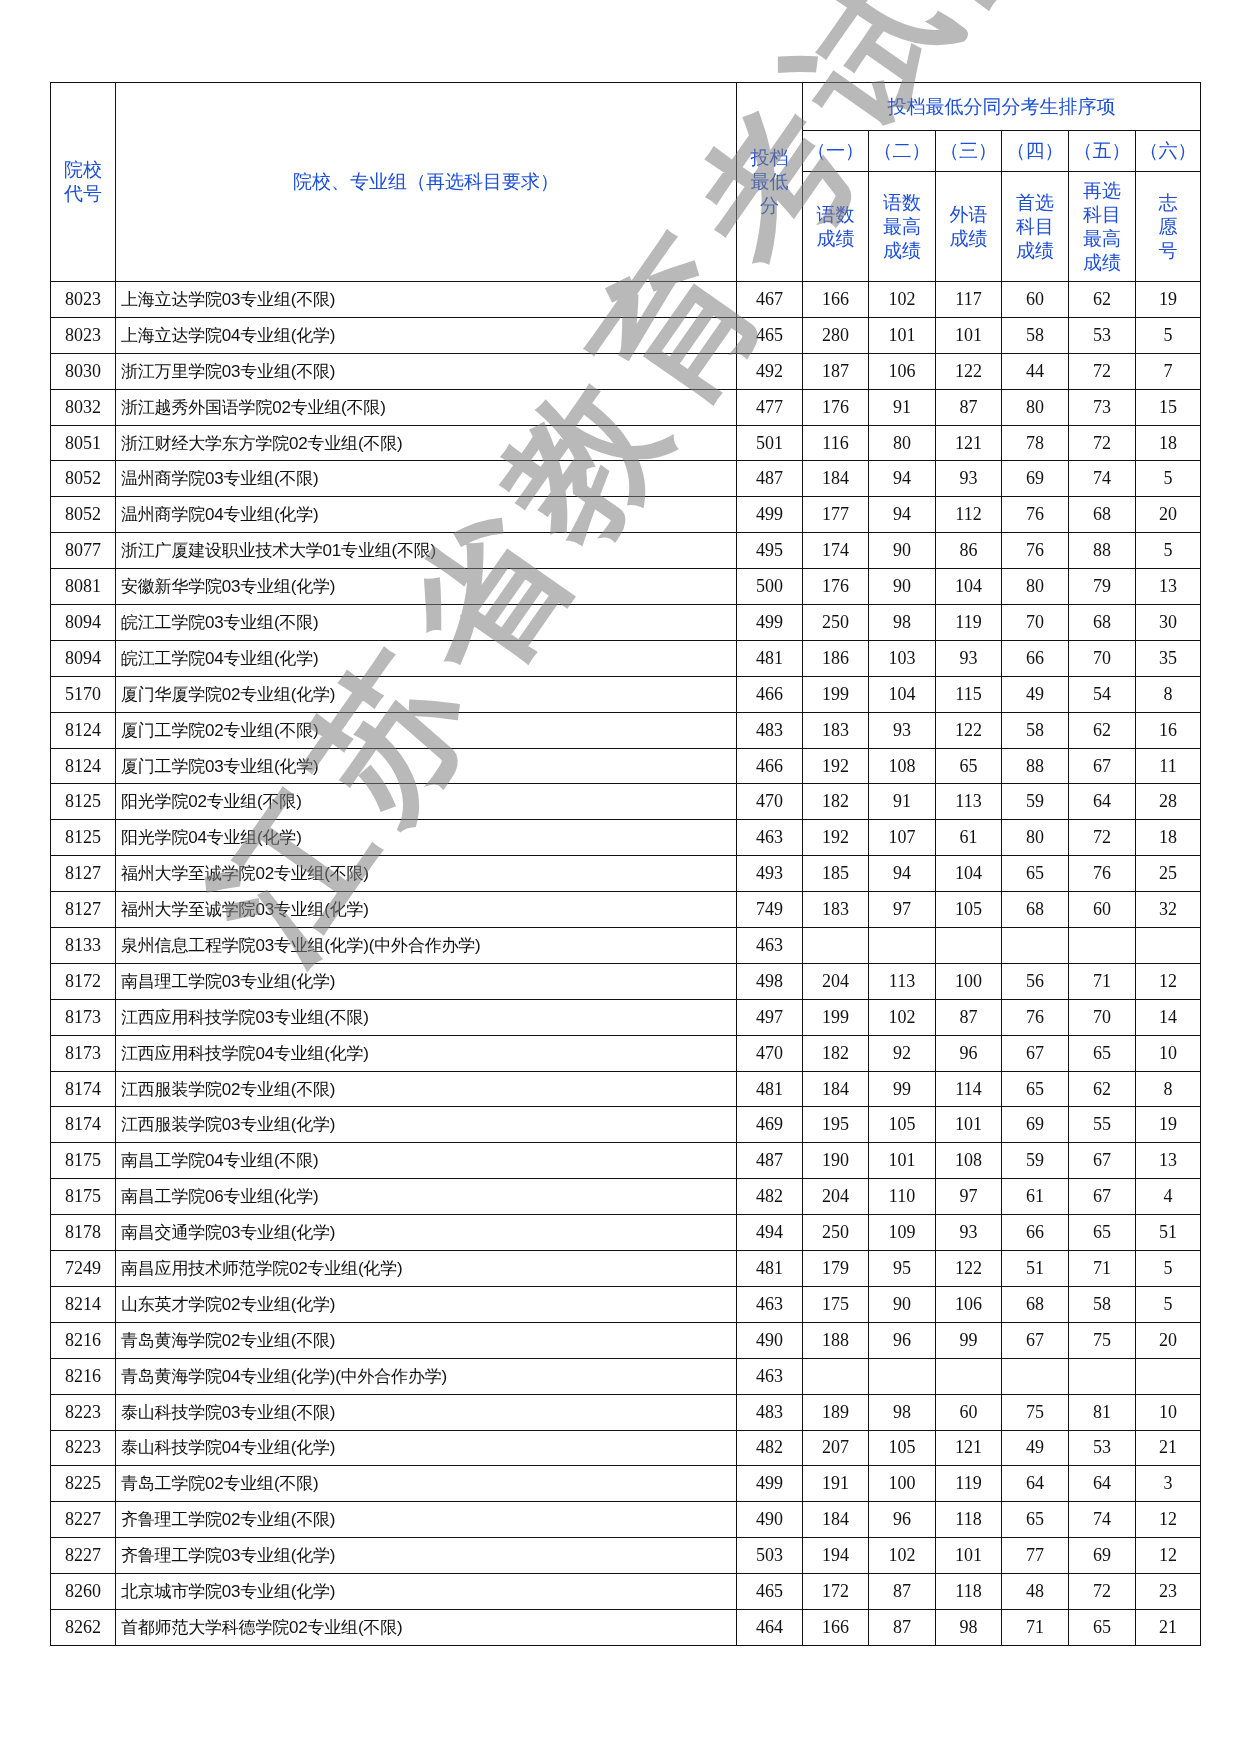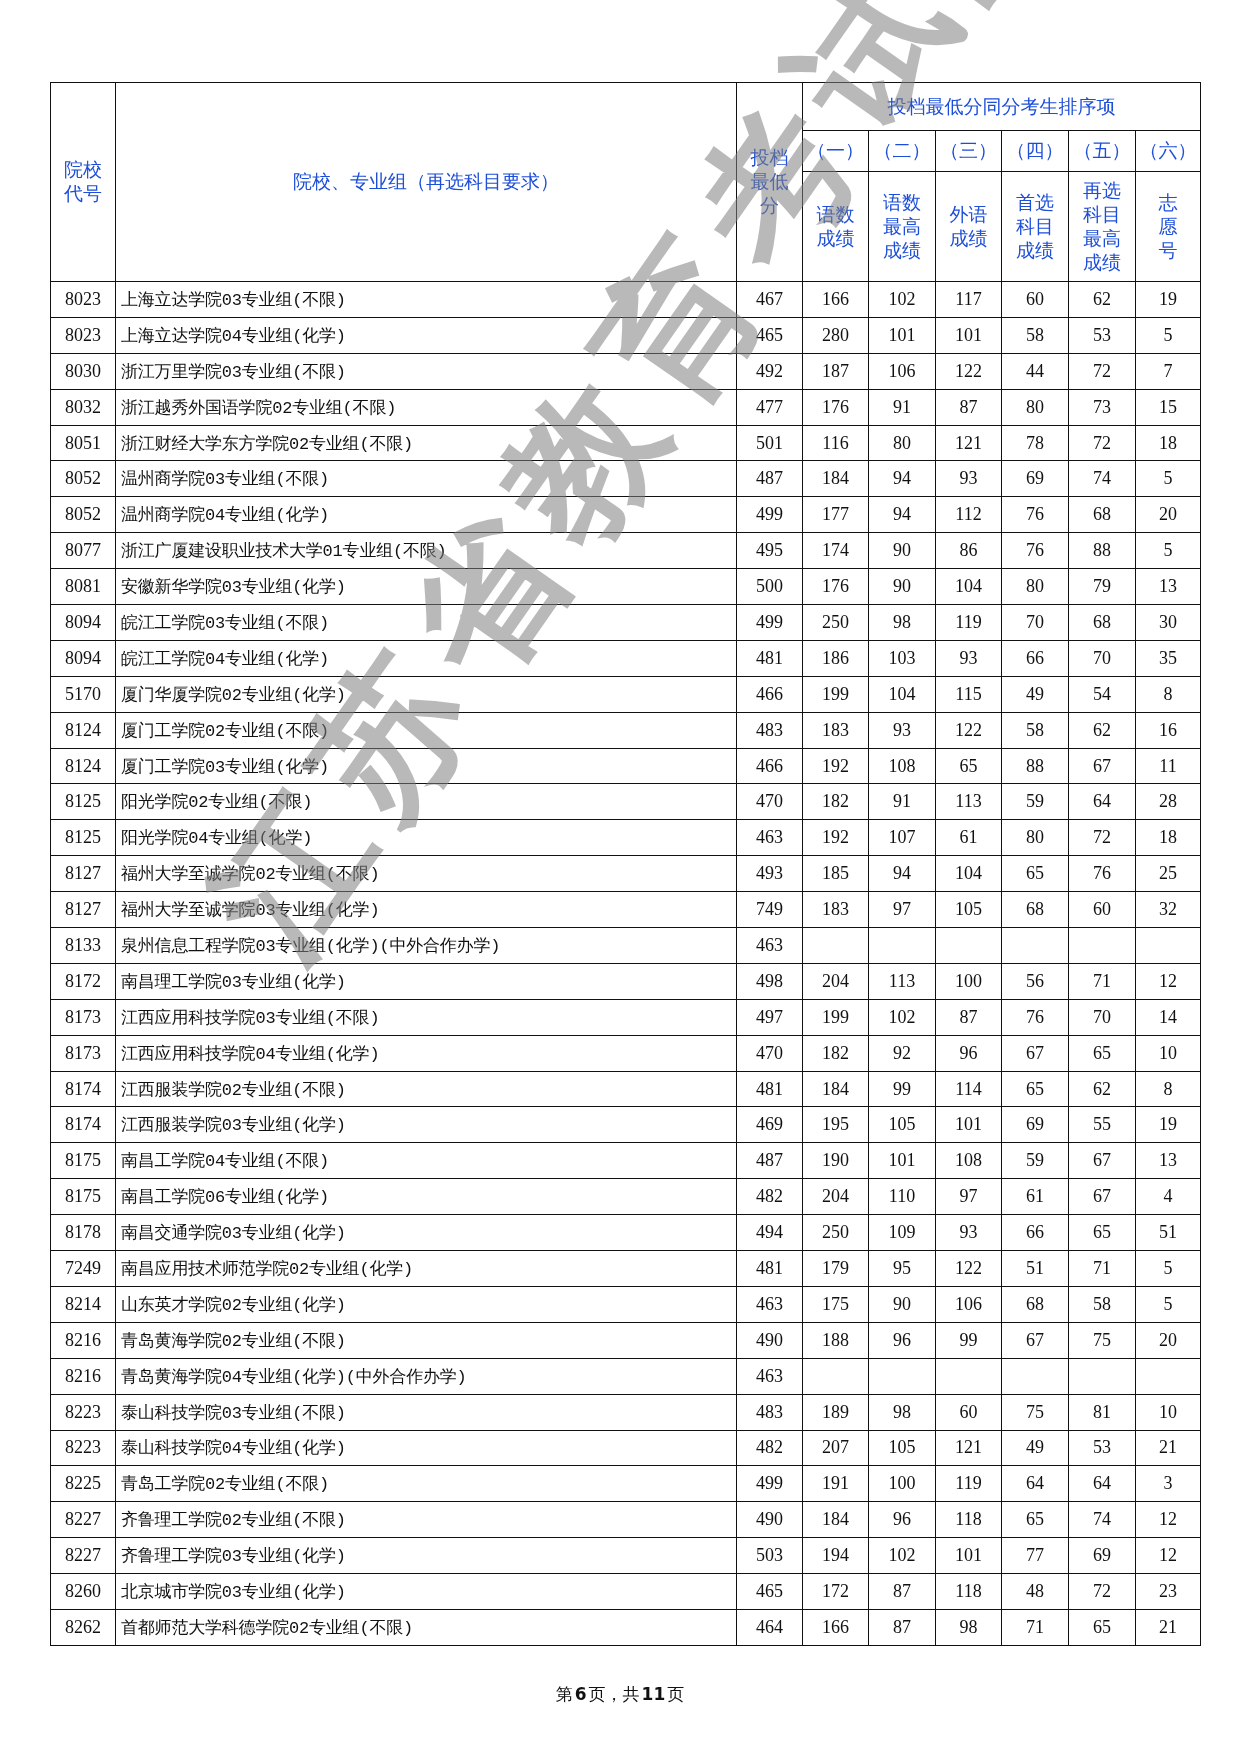--- a/index.html
+++ b/index.html
@@ -11,21 +11,21 @@
   table.grid td, table.grid th { border: 1.6px solid #111; padding: 0; text-align: center;
                vertical-align: middle; font-weight: normal; }
   table.grid thead th { font-family: Liberation Sans, sans-serif; font-size: 19px;
                line-height: 24px; color: #1d4ed8; }
   thead tr.h1 th { height: 47px; }
   thead tr.h2 th { height: 40px; }
   thead tr.h3 th { height: 109px; }
   th.stack { padding: 0 6px; }
   th.stack span { display: block; }
   tbody td { height: 34.9px; font-size: 18px; font-family: "Liberation Serif", "DejaVu Serif", serif; }
-  tbody td.name { text-align: left; padding-left: 5px; font-family: Liberation Mono, monospace;
+  tbody td.name { text-align: left; padding-left: 5px; font-family: Liberation Sans, sans-serif;
                   font-size: 17px; white-space: nowrap; overflow: hidden; letter-spacing: -0.2px; }
   .footer { position: absolute; left: 0; width: 1240px; top: 1683px; text-align: center;
             font-family: "DejaVu Serif", "Liberation Serif", serif; font-size: 17px; color: #111; }
   .footer b { font-family: "DejaVu Sans", "Liberation Sans", sans-serif; font-weight: bold; padding: 0 2px; }
   .watermark { position: absolute; left: 170px; top: 880px; transform: rotate(-55deg);
                transform-origin: left top; font-family: "DejaVu Sans", "Liberation Sans", sans-serif;
                font-size: 150px; font-weight: bold; color: rgba(128,128,128,0.55); letter-spacing: 18px;
                white-space: nowrap; pointer-events: none; }
 </style>
 </head>
@@ -516,16 +516,13 @@
           <td>98</td>
           <td>71</td>
           <td>65</td>
           <td>21</td>
         </tr>
       </tbody>
   </table>
 
   <div class="watermark">江苏省教育考试院</div>
 
-  <div class="footer">
-    <span>第</span><b>6</b><span>页，共</span><b>11</b><span>页</span>
-  </div>
 </div>
 
 </body></html>

